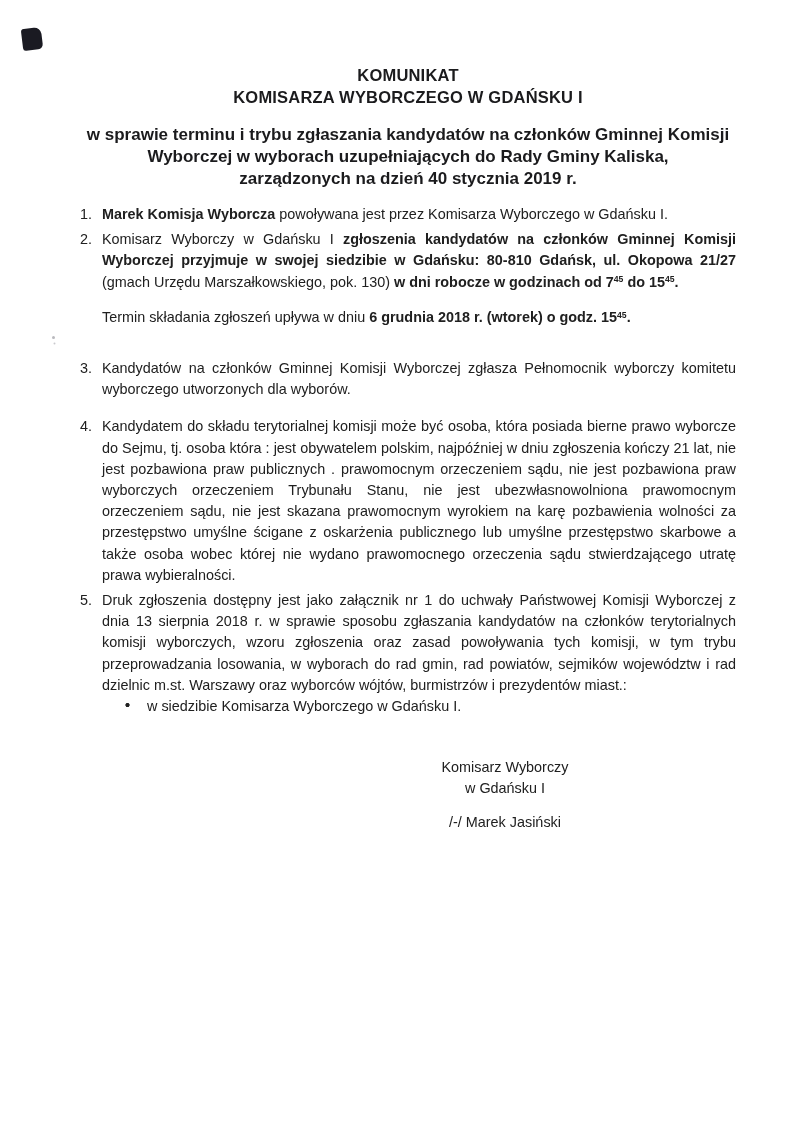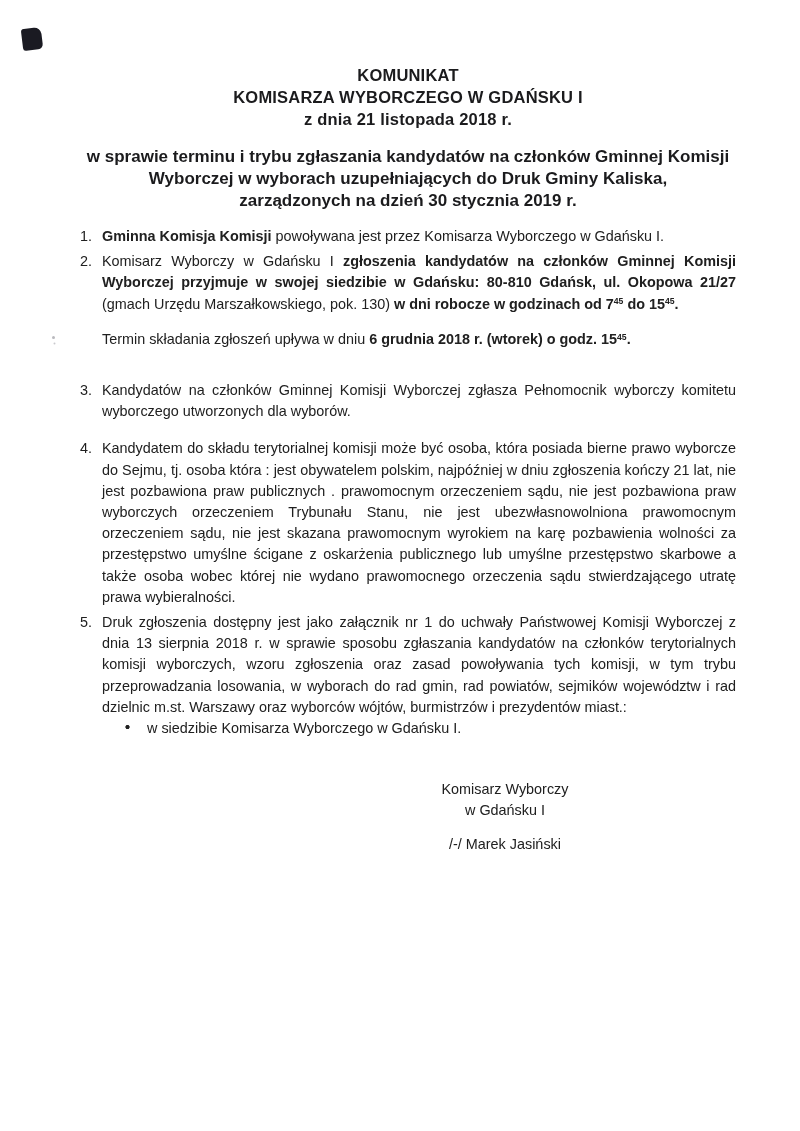--- a/index.html
+++ b/index.html
@@ -56,33 +56,32 @@
 </head>
 <body>
 
 <div class="page">
   <div class="corner-mark"></div>
   <div class="speck"></div>
 
   <header class="doc-header">
     <div>KOMUNIKAT</div>
     <div>KOMISARZA WYBORCZEGO W GDAŃSKU I</div>
-    <div>z dnia 21 listopada 2018 r.</div>
   </header>
 
   <div class="subject">
     <div>w sprawie terminu i trybu zgłaszania kandydatów na członków Gminnej Komisji</div>
-    <div>Wyborczej w wyborach uzupełniających do Druk Gminy Kaliska,</div>
-    <div>zarządzonych na dzień 30 stycznia 2019 r.</div>
+    <div>Wyborczej w wyborach uzupełniających do Rady Gminy Kaliska,</div>
+    <div>zarządzonych na dzień 40 stycznia 2019 r.</div>
   </div>
 
   <ol class="items" id="items">
       <li class="item" style="margin-top: 0px;">
         <span class="num">1.</span>
-        <p class="para"><span class="b">Gminna Komisja Komisji</span><span> powoływana jest przez Komisarza Wyborczego w Gdańsku I.</span></p>
+        <p class="para"><span class="b">Marek Komisja Wyborcza</span><span> powoływana jest przez Komisarza Wyborczego w Gdańsku I.</span></p>
       </li>
       <li class="item" style="margin-top: 4px;">
         <span class="num">2.</span>
         <p class="para just"><span>Komisarz Wyborczy w Gdańsku I </span><span class="b">zgłoszenia kandydatów na członków Gminnej Komisji Wyborczej przyjmuje w swojej siedzibie w Gdańsku: 80-810 Gdańsk, ul. Okopowa 21/27</span><span> (gmach Urzędu Marszałkowskiego, pok. 130) </span><span class="b">w dni robocze w godzinach od 7</span><span class="b sup">45</span><span class="b"> do 15</span><span class="b sup">45</span><span class="b">.</span></p>
         <p class="para follow"><span>Termin składania zgłoszeń upływa w dniu </span><span class="b">6 grudnia 2018 r. (wtorek) o godz. 15</span><span class="b sup">45</span><span class="b">.</span></p>
       </li>
       <li class="item" style="margin-top: 28px;">
         <span class="num">3.</span>
         <p class="para just"><span>Kandydatów na członków Gminnej Komisji Wyborczej zgłasza Pełnomocnik wyborczy komitetu wyborczego utworzonych dla wyborów.</span></p>
       </li>

